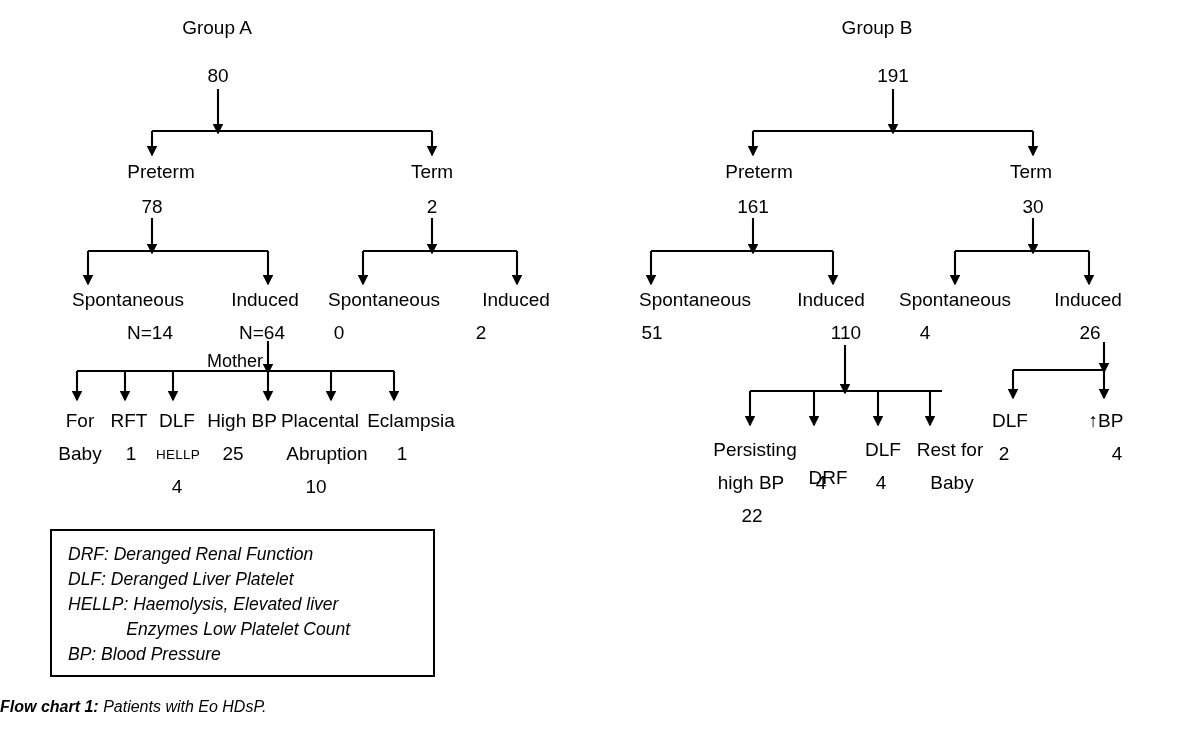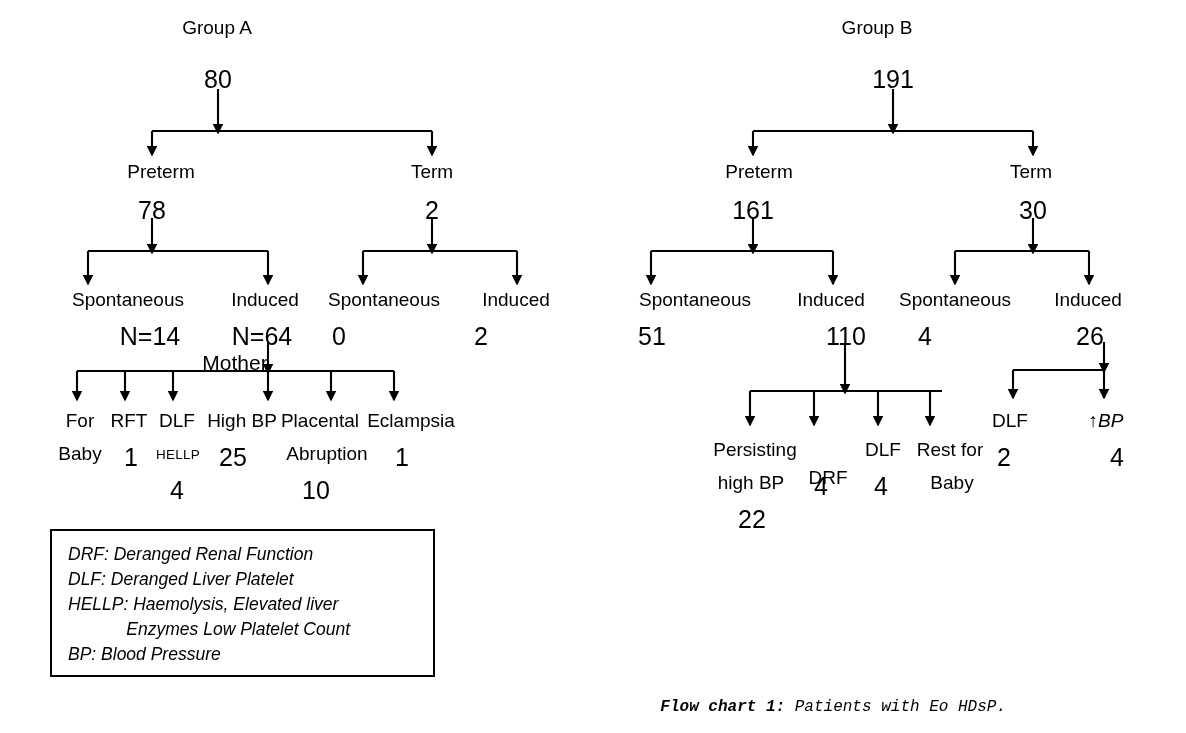--- a/index.html
+++ b/index.html
@@ -33,23 +33,23 @@
     font-family: "Liberation Sans", sans-serif;
     color: #000000;
   }
   
   .c {
     transform: translateX(-50%);
     text-align: center;
   }
   .group-title { font-size: 19px; }
   .node        { font-size: 19px; }
-  .num         { font-size: 25px; }
+  .num         { font-size: 19px; }
   .tiny        { font-size: 13.5px; letter-spacing: .2px; }
-  .mother      { font-size: 21px; }
+  .mother      { font-size: 18px; }
 
   #legend-box {
     position: absolute;
     left: 50px;
     top: 529px;
     width: 385px;
     height: 148px;
     border: 2px solid #000000;
     box-sizing: border-box;
     background: #ffffff;
@@ -61,22 +61,22 @@
     font-size: 17.5px;
     line-height: 25px;
     font-style: italic;
   }
   .legend-line { white-space: pre; }
   #caption {
     position: absolute;
     left: 0;
     top: 698px;
     width: 1006px;
-    text-align: right;
-    font-family: Liberation Mono, monospace;
+    text-align: left;
+    font-family: Liberation Sans, sans-serif;
     font-size: 16px;
     font-style: italic;
   }
   #caption b { font-weight: bold; }
 </style>
 </head>
 <body>
 
 <div id="canvas">
 
@@ -216,21 +216,21 @@
 
   <div class="lbl c node" style="left:883px; top:440px;">DLF</div>
   <div class="lbl c num" style="left:881px; top:473px;">4</div>
 
   <div class="lbl c node" style="left:950px; top:440px;">Rest for</div>
   <div class="lbl c node" style="left:952px; top:473px;">Baby</div>
 
   <div class="lbl c node" style="left:1010px; top:411px;">DLF</div>
   <div class="lbl c num" style="left:1004px; top:444px;">2</div>
 
-  <div class="lbl c node" style="left:1106px; top:411px;font-style:italic;">↑BP</div>
+  <div class="lbl c node" style="left:1106px; top:411px;">↑BP</div>
   <div class="lbl c num" style="left:1117px; top:444px;">4</div>
 
   <div id="legend-box">
     <div id="legend-list">
       <div class="legend-line">DRF: Deranged Renal Function</div>
       <div class="legend-line">DLF: Deranged Liver Platelet</div>
       <div class="legend-line">HELLP: Haemolysis, Elevated liver</div>
       <div class="legend-line">            Enzymes Low Platelet Count</div>
       <div class="legend-line">BP: Blood Pressure</div>
     </div>

